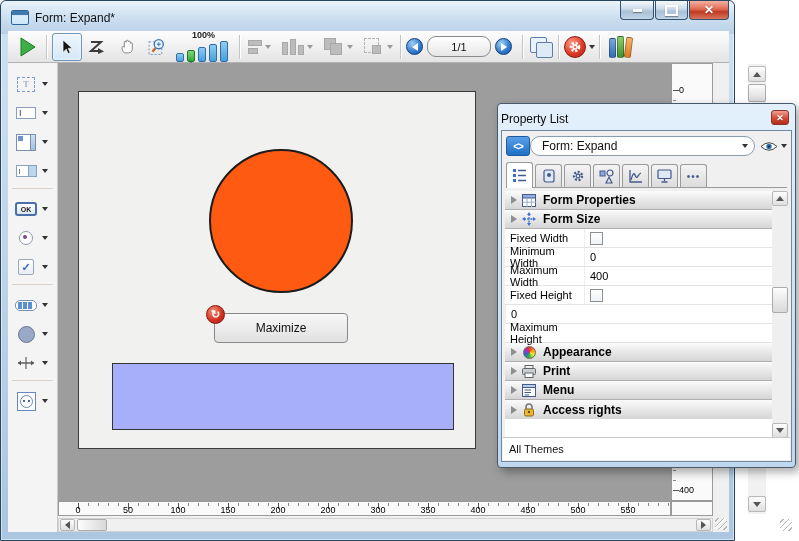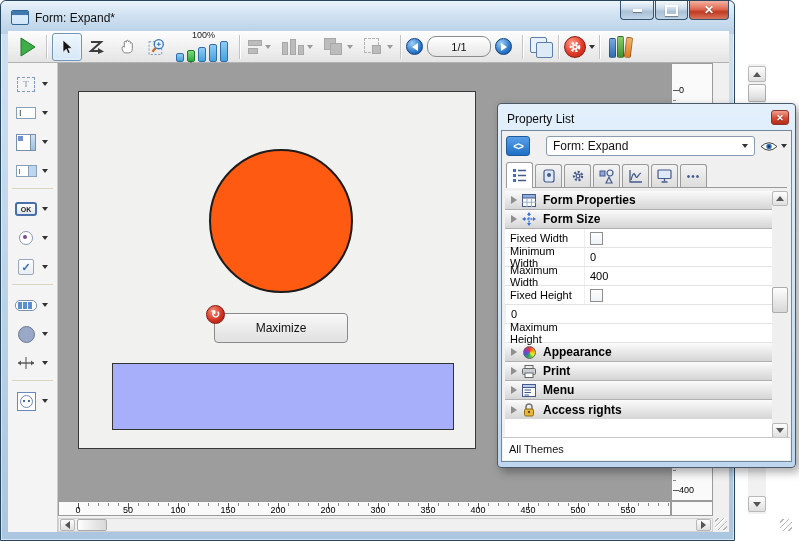--- a/index.html
+++ b/index.html
@@ -29,21 +29,21 @@
   .g-close{color:#fff;font-size:12px;font-weight:bold;text-shadow:0 1px 1px rgba(0,0,0,.4);line-height:1;}
   
   .client{position:absolute;left:7px;top:30px;width:721px;height:501px;background:#f0f0f0;overflow:hidden;}
   
   .toolbar{position:absolute;left:0;top:0;width:721px;height:32px;
     background:linear-gradient(#fdfdfd,#e4e4e4);border-bottom:1px solid #b2b2b2;
     display:flex;align-items:center;box-sizing:border-box;}
   .tsep{width:1px;height:24px;background:#c4c4c4;border-right:1px solid #fff;margin:0 4px;}
   .tbtn{height:28px;min-width:30px;display:flex;align-items:center;justify-content:center;border-radius:3px;position:relative;}
   .tbtn.sel{border:1px solid #6e96ba;background:linear-gradient(#eef6fd,#d4e7f6);box-shadow:inset 0 0 3px #fff;box-sizing:border-box;}
-  .zoombox{display:flex;flex-direction:column;align-items:center;margin:11px 4px;}
+  .zoombox{display:flex;flex-direction:column;align-items:center;margin:11px 4px;font-weight:bold;}
   .zlabel{font-size:9px;color:#222;line-height:9px;}
   .zbars{display:flex;align-items:flex-end;height:21px;margin-top:1px;}
   .zb{width:8px;border:1px solid #2f6ea6;border-radius:2px;margin-right:3px;
     background:linear-gradient(#8ecdf4,#46a0dd);box-sizing:border-box;position:relative;}
   .zb.g{border-color:#1f7a28;background:linear-gradient(#7fd87f,#2fa73a);}
   .zmark{position:absolute;left:50%;bottom:-5px;transform:translateX(-50%);
     width:0;height:0;border-left:3px solid transparent;border-right:3px solid transparent;border-bottom:4px solid #222;}
   .gray-ico{display:flex;align-items:center;margin:0 3px;}
   .dar{width:0;height:0;border-left:3px solid transparent;border-right:3px solid transparent;border-top:4px solid #9a9a9a;margin-left:3px;}
   .dar.dark{border-top-color:#333;}
@@ -141,31 +141,31 @@
   .filler{position:absolute;left:705px;top:32px;width:16px;height:469px;background:#f0f0f0;}
   .grip{position:absolute;width:12px;height:12px;
     background:repeating-linear-gradient(135deg,transparent 0 2px,#b5b5b5 2px 3px,#fff 3px 4px);}
   
   .bgsb{position:absolute;left:748px;top:64px;width:18px;height:450px;background:#f1f1f1;}
   
   .panel{position:absolute;left:497px;top:103px;width:299px;height:365px;
     border:1px solid #49596a;border-radius:4px;box-sizing:border-box;
     background:linear-gradient(#e3f0fc,#bed7ee);box-shadow:4px 4px 10px rgba(0,0,0,.35);padding:3px;}
   .ptitle{height:23px;display:flex;align-items:center;position:relative;}
-  .ptitle-text{font-size:12px;color:#0a0a0a;margin-left:6px;}
+  .ptitle-text{font-size:12px;color:#0a0a0a;}
   .pclose{position:absolute;right:3px;top:3px;width:18px;height:15px;border:1px solid #8a3328;border-radius:3px;
     background:linear-gradient(#f0a090,#d84a34 55%,#b52c18);color:#fff;font-size:9px;font-weight:bold;
     display:flex;align-items:center;justify-content:center;box-sizing:border-box;text-shadow:0 1px 1px rgba(0,0,0,.4);}
   .pbody{position:relative;height:332px;background:#f0f0f0;border:1px solid #72889c;box-sizing:border-box;}
   .selrow{position:absolute;left:4px;top:4px;right:4px;height:22px;display:flex;align-items:center;}
   .codebtn{width:24px;height:20px;border:1px solid #1d5a9e;border-radius:3px;
     background:linear-gradient(#5aa0e8,#1f6fc4);color:#fff;font-weight:bold;font-size:10px;
     display:flex;align-items:center;justify-content:center;box-sizing:border-box;letter-spacing:-1px;}
-  .combo{flex:1;height:20px;margin-left:16px;border:1px solid #8a9cb0;border-radius:3px;background:#fff;
-    display:flex;align-items:center;position:relative;font-size:12px;color:#111;padding-left:6px;box-sizing:border-box;}
+  .combo{flex:1;height:20px;margin-left:0;border:1px solid #8a9cb0;border-radius:10px;background:#fff;
+    display:flex;align-items:center;position:relative;font-size:12px;color:#111;padding-left:11px;box-sizing:border-box;}
   .combo .dar{position:absolute;right:6px;}
   .eyewrap{display:flex;align-items:center;margin-left:5px;}
   .tabs{position:absolute;left:4px;top:30px;right:4px;height:26px;display:flex;align-items:flex-end;
     border-bottom:1px solid #9a9a9a;}
   .tab{width:27px;height:23px;border:1px solid #9a9a9a;border-bottom:none;border-radius:3px 3px 0 0;
     background:linear-gradient(#f4f4f4,#dcdcdc);margin-right:2px;display:flex;align-items:center;justify-content:center;box-sizing:border-box;}
   .tab.sel{height:26px;background:#fff;position:relative;top:1px;}
   .pgrid{position:absolute;left:3px;top:60px;width:273px;height:247px;background:#fff;overflow:hidden;}
   .phead{height:19px;background:linear-gradient(#fbfbfb,#d5d5d5);border-bottom:1px solid #b0b0b0;
     display:flex;align-items:center;box-sizing:border-box;}

